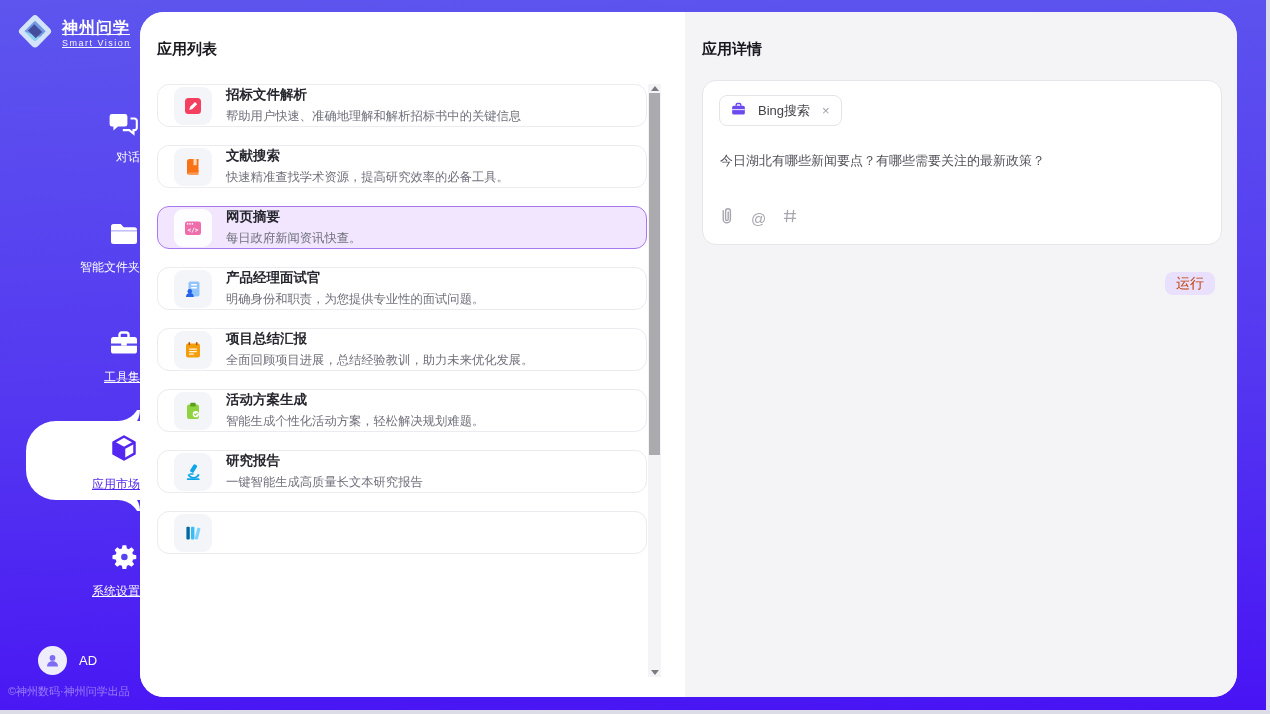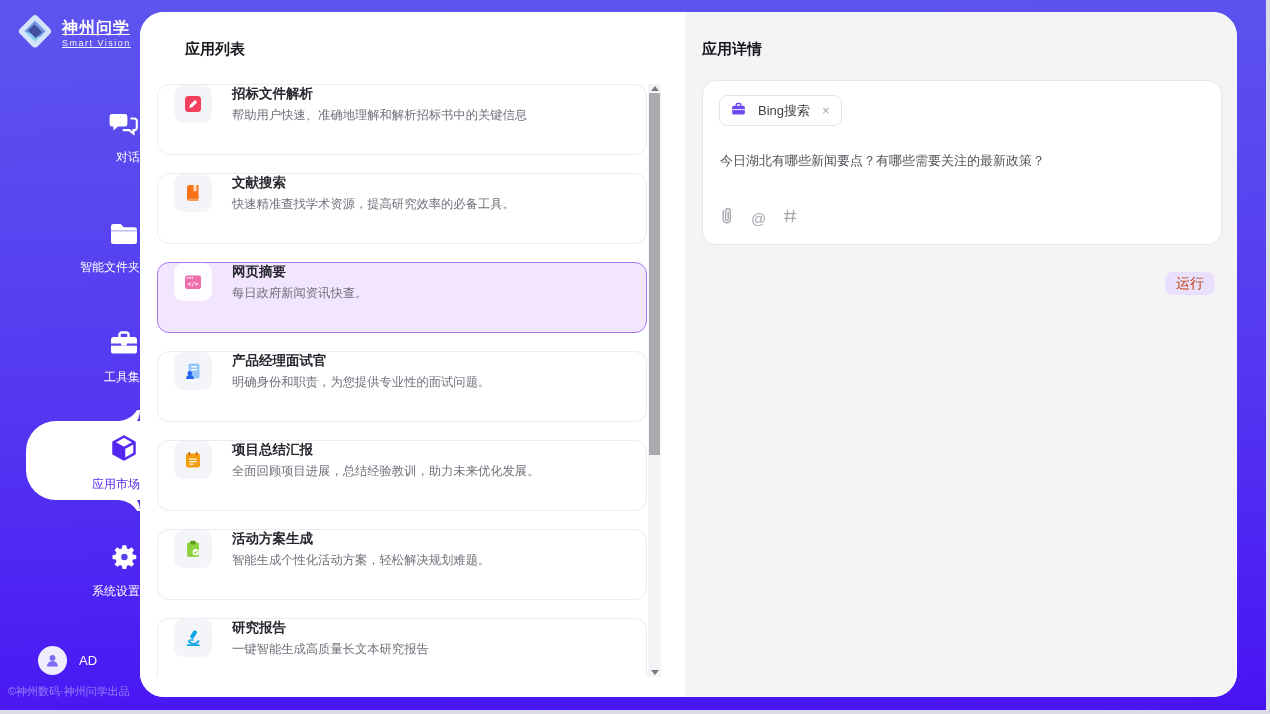--- a/index.html
+++ b/index.html
@@ -10,21 +10,21 @@
 
   
   .sidebar { position:absolute; left:0; top:0; width:140px; height:710px; color:#fff; }
   .logo { position:absolute; left:16px; top:12px; display:flex; align-items:center; gap:8px;text-decoration:underline; }
   .logo-text { display:flex; flex-direction:column; line-height:1.1; }
   .logo-name { font-size:16px; font-weight:bold; letter-spacing:1px; }
   .logo-sub  { font-size:9px; letter-spacing:1.5px; margin-top:2px; opacity:.95; }
   .nav-item { position:absolute; left:0; width:140px; display:flex; flex-direction:column;
               align-items:flex-end; cursor:pointer; }
   .nav-label { font-size:12px; margin-top:7px; color:#fff; }
-  .nav-label.u { }
+  .nav-label.u { text-decoration:underline; }
   .bubble { position:absolute; left:26px; top:421px; width:114px; height:79px;
             background:#fff; border-radius:30px 0 0 30px; }
   .bubble::before { content:""; position:absolute; right:0; top:-22px; width:22px; height:22px;
                     border-bottom-right-radius:22px; box-shadow:0 11px 0 0 #fff; }
   .bubble::after  { content:""; position:absolute; right:0; bottom:-22px; width:22px; height:22px;
                     border-top-right-radius:22px; box-shadow:0 -11px 0 0 #fff; }
   .nav-item.active .nav-label { color:#5428f0; }
   .user-row { position:absolute; left:38px; top:646px; display:flex; align-items:center; gap:12px; }
   .avatar { width:29px; height:29px; border-radius:50%; background:#efeDfc;
             display:flex; align-items:center; justify-content:center; }
@@ -32,24 +32,24 @@
   .copyright { position:absolute; left:8px; top:684px; width:132px; font-size:11px;
                color:rgba(255,255,255,.42); white-space:nowrap; }
 
   
   .content { position:absolute; left:140px; top:12px; width:1097px; height:685px;
              border-radius:24px; background:#fff; display:flex; overflow:hidden; }
 
   
   .list-panel { position:relative; width:545px; height:100%; background:#fff; flex:none; }
   .panel-title { font-size:15px; font-weight:bold; color:#18181f; }
-  .list-panel .panel-title { position:absolute; left:17px; top:28px;margin-left:28px; }
+  .list-panel .panel-title { position:absolute; left:17px; top:28px; }
   .cards { position:absolute; left:17px; top:72px; width:490px; height:593px;
            overflow:hidden; display:flex; flex-direction:column; gap:18px; }
-  .card { flex:none; height:71px; display:flex; align-items:flex-start; gap:20px;
+  .card { flex:none; height:43px; display:flex; align-items:center; gap:14px;
           padding:0 16px; background:#fff; border:1px solid #ebebf0; border-radius:12px;
           cursor:pointer; }
   .card.selected { background:#f1e6fd; border:1px solid #a878f0; }
   .card-icon { flex:none; width:38px; height:38px; border-radius:9px; background:#f4f5f8;
                display:flex; align-items:center; justify-content:center; }
   .card.selected .card-icon { background:#fdfcfe; }
   .card-texts { display:flex; flex-direction:column; gap:4px; min-width:0; }
   .card-title { font-size:13.5px; font-weight:bold; color:#26262e; }
   .card-desc  { font-size:12.3px; color:#70707c; white-space:nowrap; }
 

